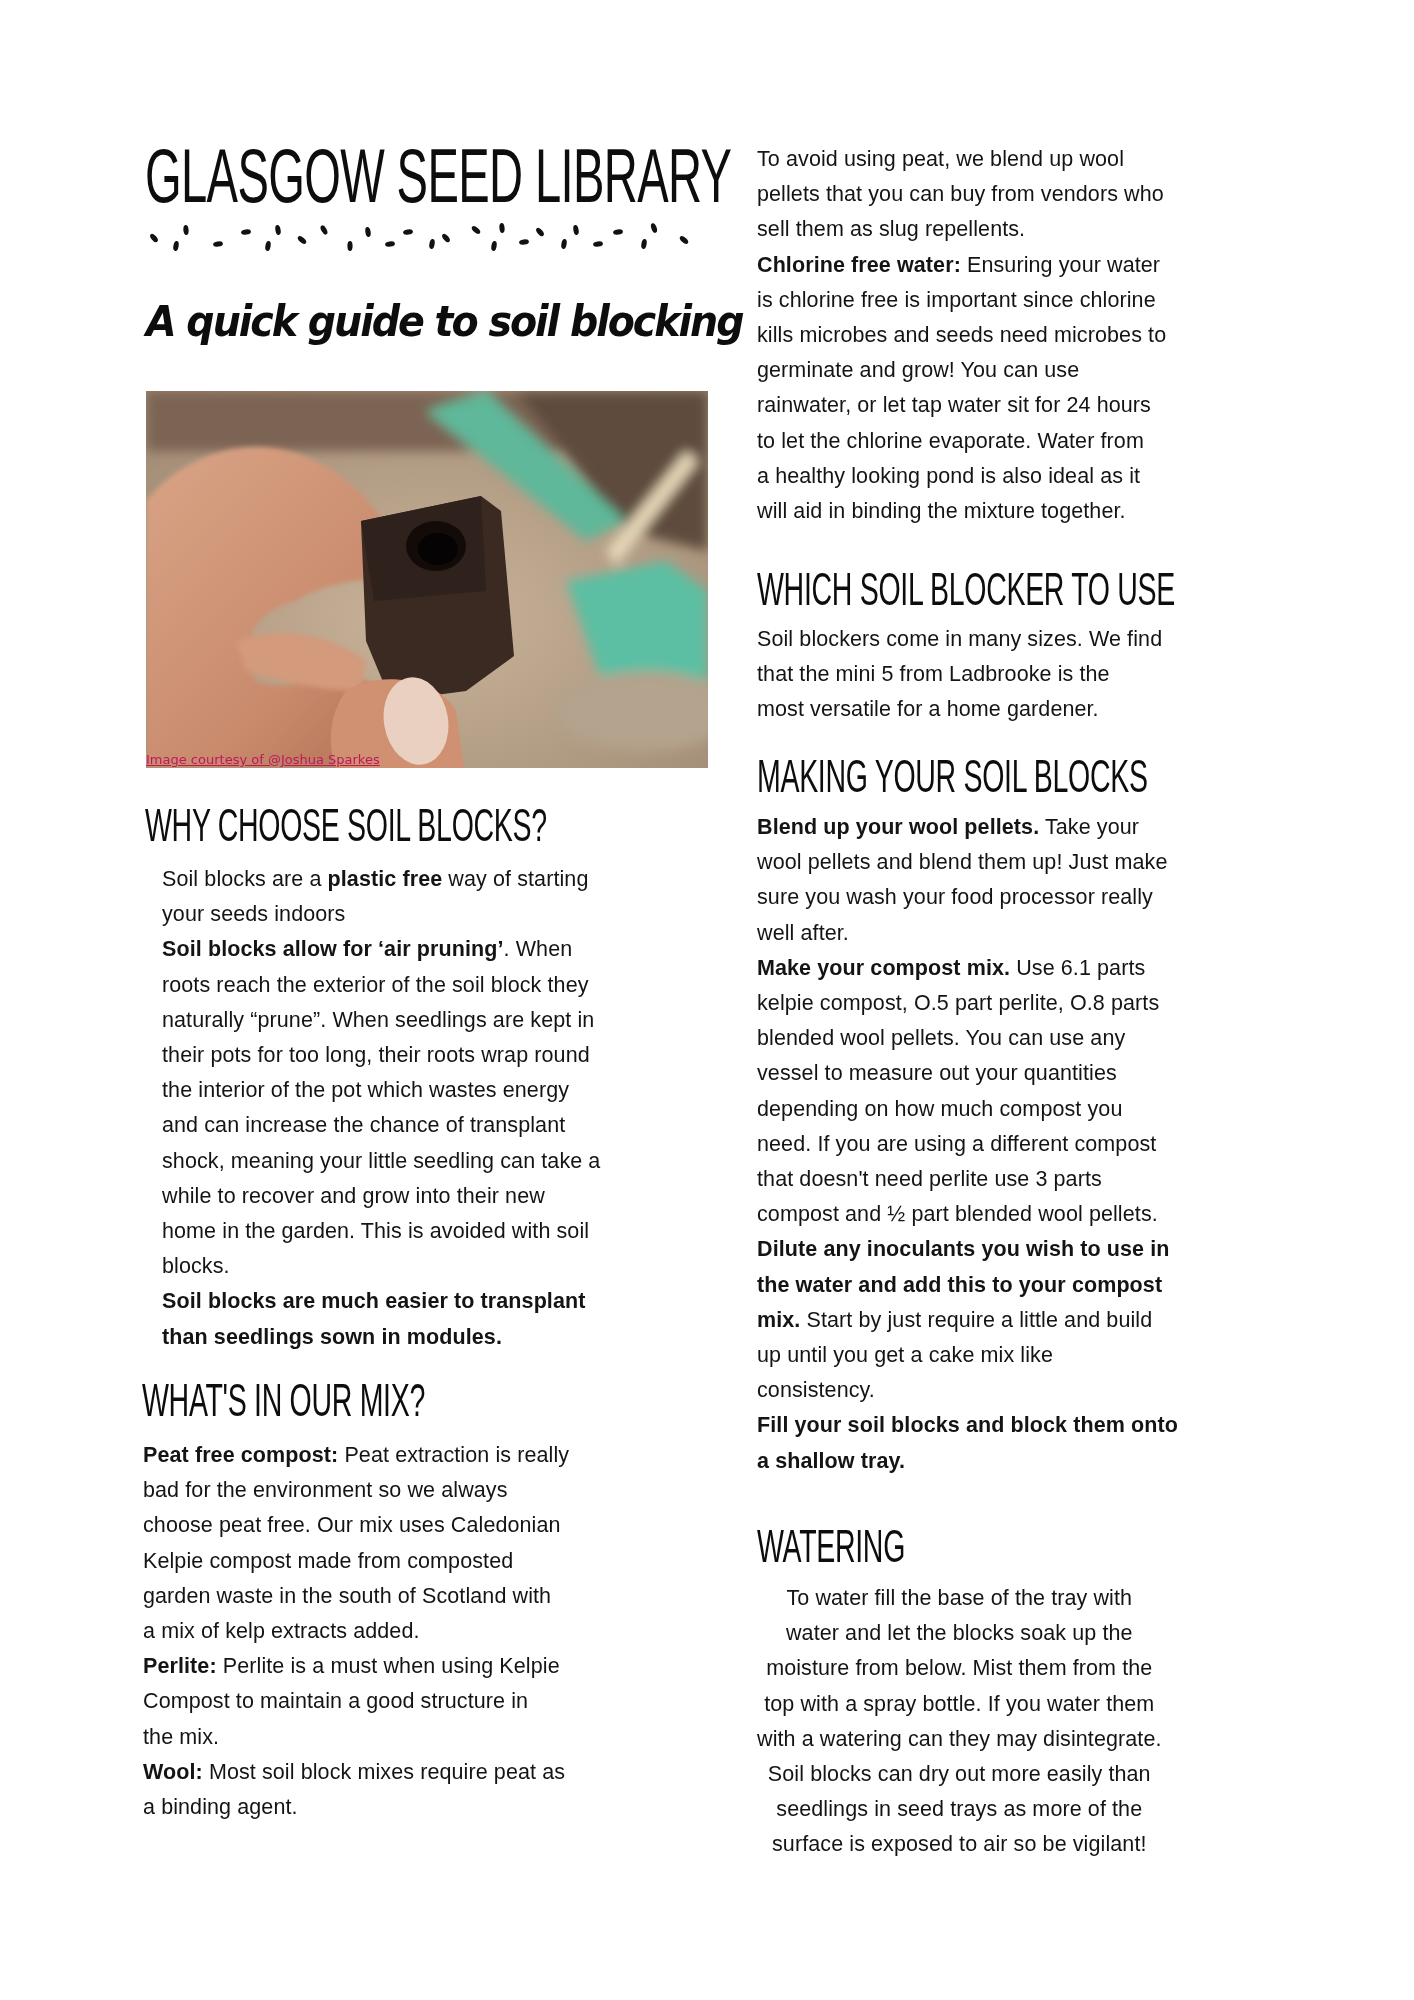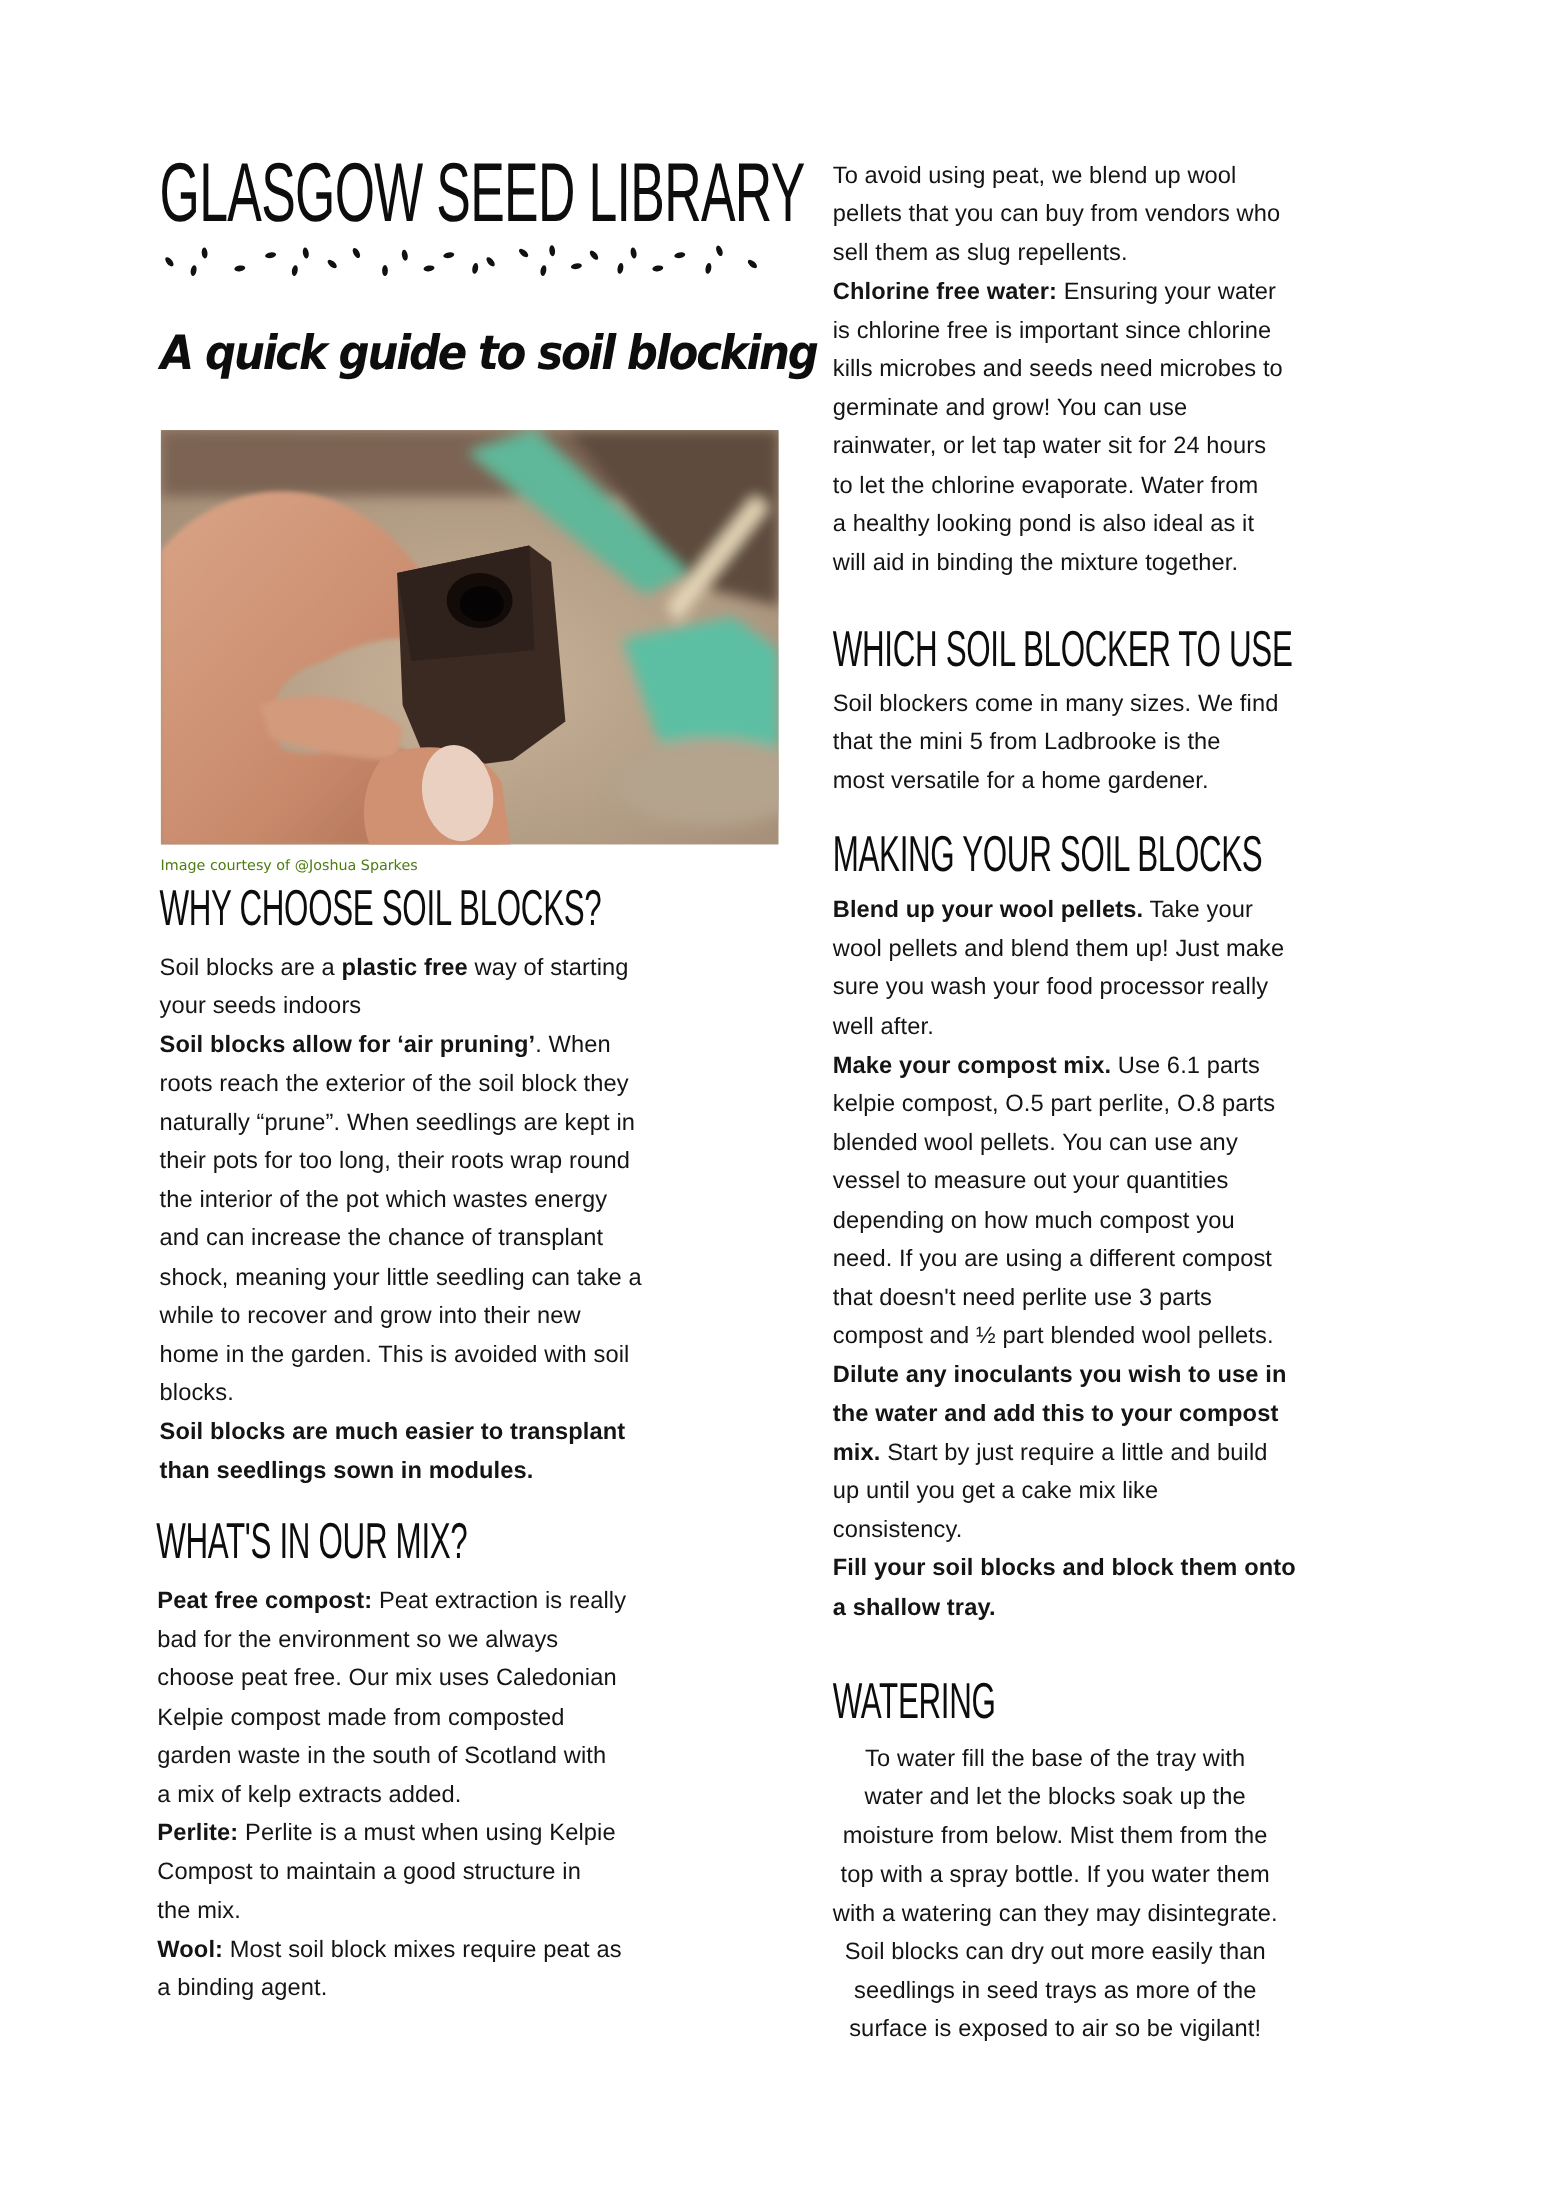--- a/index.html
+++ b/index.html
@@ -11,22 +11,22 @@
            line-height: 80px; letter-spacing: -1px; transform: scaleX(0.62); transform-origin: left top;
            white-space: nowrap; color: #0d0d0d; }
   .seeds { position: absolute; left: 146px; top: 218px; width: 560px; height: 36px; }
   .subtitle { position: absolute; left: 146px; top: 296px; margin: 0;
               font-family: "DejaVu Sans", sans-serif; font-weight: 700; font-style: italic;
               font-size: 43px; line-height: 50px; letter-spacing: -2.2px; white-space: nowrap; color: #0d0d0d;
               transform: scaleX(0.92); transform-origin: left top; }
 
   .photo { position: absolute; left: 146px; top: 391px; width: 562px; height: 377px; overflow: hidden; }
   .photo svg { display: block; width: 100%; height: 100%; }
-  .caption { position: absolute; left: 146px; top: 780px; font-size: 13px; line-height: 16px;
-             font-family: "DejaVu Sans", sans-serif; color: #4d7c0f; }
+  .caption { position: absolute; left: 146px; top: 752px; font-size: 13px; line-height: 16px;
+             font-family: "DejaVu Sans", sans-serif; color: #be185d; text-decoration: underline; }
 
   .heading { position: absolute; margin: 0; font-family: "Liberation Sans", sans-serif; font-weight: 400;
              font-size: 46px; line-height: 46px; transform: scaleX(0.62); transform-origin: left top;
              white-space: nowrap; letter-spacing: -0.5px; color: #0d0d0d; }
 
   .body { position: absolute; font-family: Liberation Sans, sans-serif; font-size: 21.5px; line-height: 35.2px;
           color: #141414; letter-spacing: 0.1px; }
   .body b { font-weight: 700; }
   .line { display: block; white-space: nowrap; }
 </style>
@@ -101,21 +101,21 @@
     <path d="M215,130 L335,105 L340,200 L228,210 Z" fill="#2f221c"></path>
     <ellipse cx="290" cy="155" rx="30" ry="25" fill="#120b08"></ellipse>
     <ellipse cx="292" cy="158" rx="20" ry="16" fill="#050303"></ellipse>
     <path d="M200,300 C230,280 290,285 310,320 L318,377 L190,377 C180,350 185,320 200,300 Z" fill="#cf9171"></path>
     <ellipse cx="270" cy="330" rx="32" ry="44" fill="#ead0c1" transform="rotate(-10 270 330)"></ellipse>
   </svg>
 </div>
 <div class="caption">Image courtesy of @Joshua Sparkes</div>
 
 <h3 class="heading" style="left:145px; top:802px;">WHY CHOOSE SOIL BLOCKS?</h3>
-<div class="body" style="left:145px; top:862px;">
+<div class="body" style="left:162px; top:862px;">
     <span class="line"><span>Soil blocks are a </span><b>plastic free</b><span> way of starting</span></span>
     <span class="line"><span>your seeds indoors</span></span>
     <span class="line"><b>Soil blocks allow for ‘air pruning’</b><span>. When</span></span>
     <span class="line"><span>roots reach the exterior of the soil block they</span></span>
     <span class="line"><span>naturally “prune”. When seedlings are kept in</span></span>
     <span class="line"><span>their pots for too long, their roots wrap round</span></span>
     <span class="line"><span>the interior of the pot which wastes energy</span></span>
     <span class="line"><span>and can increase the chance of transplant</span></span>
     <span class="line"><span>shock, meaning your little seedling can take a</span></span>
     <span class="line"><span>while to recover and grow into their new</span></span>

